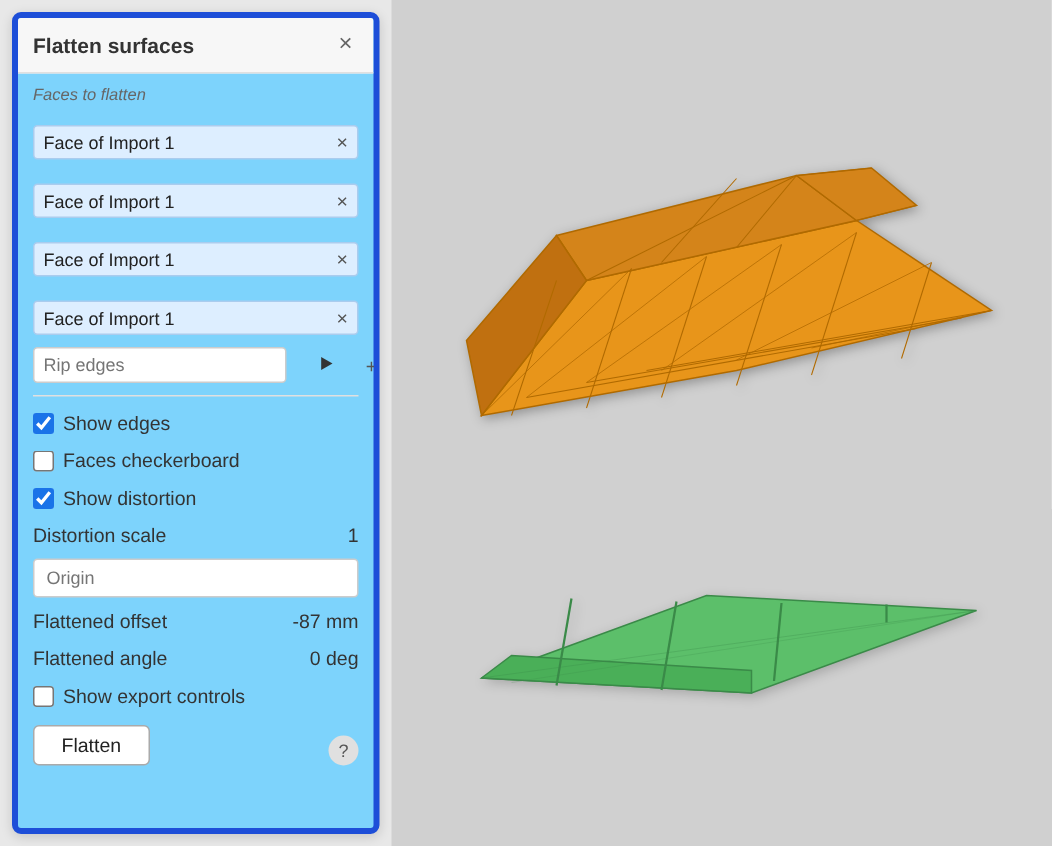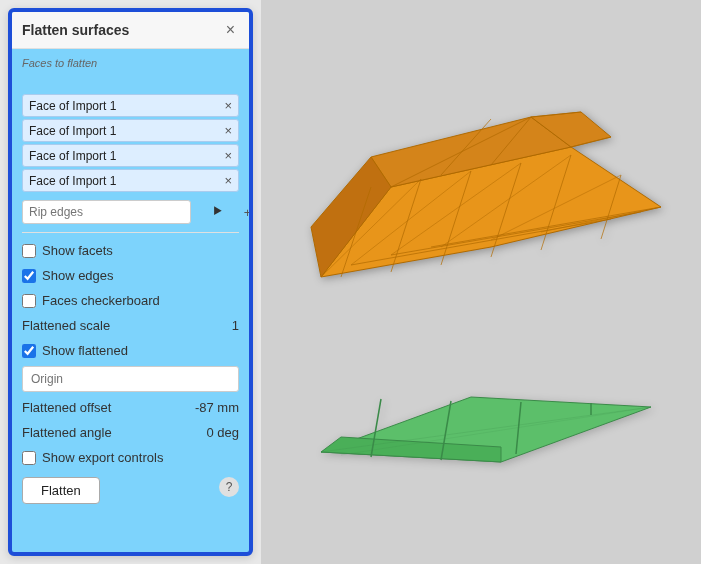--- a/index.html
+++ b/index.html
@@ -58,29 +58,29 @@
       overflow-y: auto;
       flex: 1;
       display: flex;
       flex-direction: column;
       gap: 6px;
     }
 
     .section-label {
       font-size: 11px;
       color: #666;
-      margin-bottom: 19px;
+      margin-bottom: 8px;
       font-style: italic;
     }
 
     
     .faces-list {
       display: flex;
       flex-direction: column;
-      gap: 2px;
+      gap: 16px;
     }
 
     .face-item {
       display: flex;
       align-items: center;
       justify-content: space-between;
       background: #ddeeff;
       border: 1px solid #aaccee;
       border-radius: 3px;
       padding: 3px 6px;
@@ -182,21 +182,21 @@
     }
 
     .value-text {
       font-size: 13px;
       color: #333;
     }
 
     
     .button-row {
       display: flex;
-      align-items: flex-start;
+      align-items: flex-end;
       justify-content: space-between;
       padding: 4px 0 2px 0;
     }
 
     .flatten-btn {
       background: #fff;
       border: 1px solid #aaa;
       border-radius: 4px;
       padding: 5px 18px;
       font-size: 13px;
@@ -291,45 +291,41 @@
     </div>
 
     <div class="input-row">
       <input class="rip-edges-input" type="text" placeholder="Rip edges" style="">
       <span class="cursor-icon">⯈</span>
       <span style="font-size:13px; color:#555; cursor:pointer;">+</span>
     </div>
 
     <hr class="divider">
 
-    <div class="checkbox-row">
-      <input type="checkbox" id="show-facets" style="">
-      <label class="checkbox-label" for="show-facets">Show facets</label>
-    </div>
 
     <div class="checkbox-row">
       <input type="checkbox" id="show-edges" checked="" style="">
       <label class="checkbox-label" for="show-edges">Show edges</label>
     </div>
 
     <div class="checkbox-row">
       <input type="checkbox" id="show-checkerboard" style="">
       <label class="checkbox-label" for="show-checkerboard">Faces checkerboard</label>
     </div>
 
+    <div class="checkbox-row">
+      <input type="checkbox" id="show-distortion" checked="" style="">
+      <label class="checkbox-label" for="show-distortion">Show distortion</label>
+    </div>
 
     <div class="distortion-scale-row">
-      <span class="distortion-scale-label">Flattened scale</span>
+      <span class="distortion-scale-label">Distortion scale</span>
       <span class="distortion-scale-value">1</span>
     </div>
 
-    <div class="checkbox-row">
-      <input type="checkbox" id="show-flattened" checked="" style="">
-      <label class="checkbox-label" for="show-flattened">Show flattened</label>
-    </div>
 
     <input class="text-input-field" type="text" placeholder="Origin" style="">
 
 
     <div class="value-row">
       <span class="value-label">Flattened offset</span>
       <span class="value-text">-87 mm</span>
     </div>
 
     <div class="value-row">

